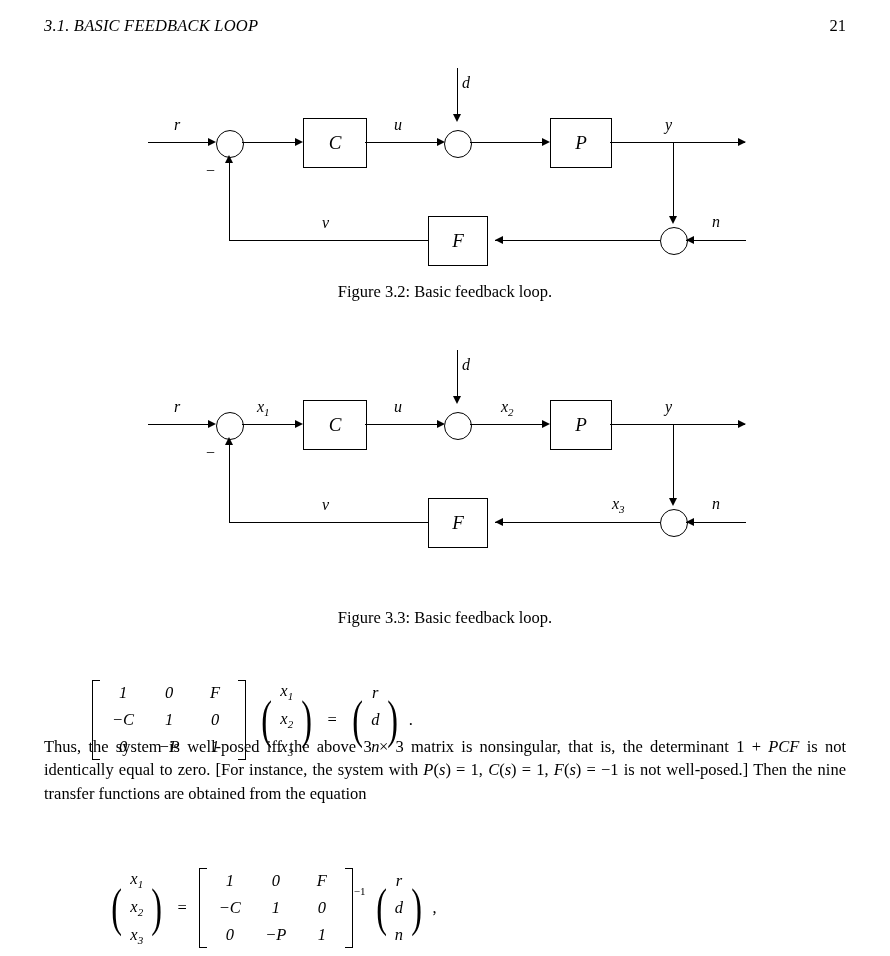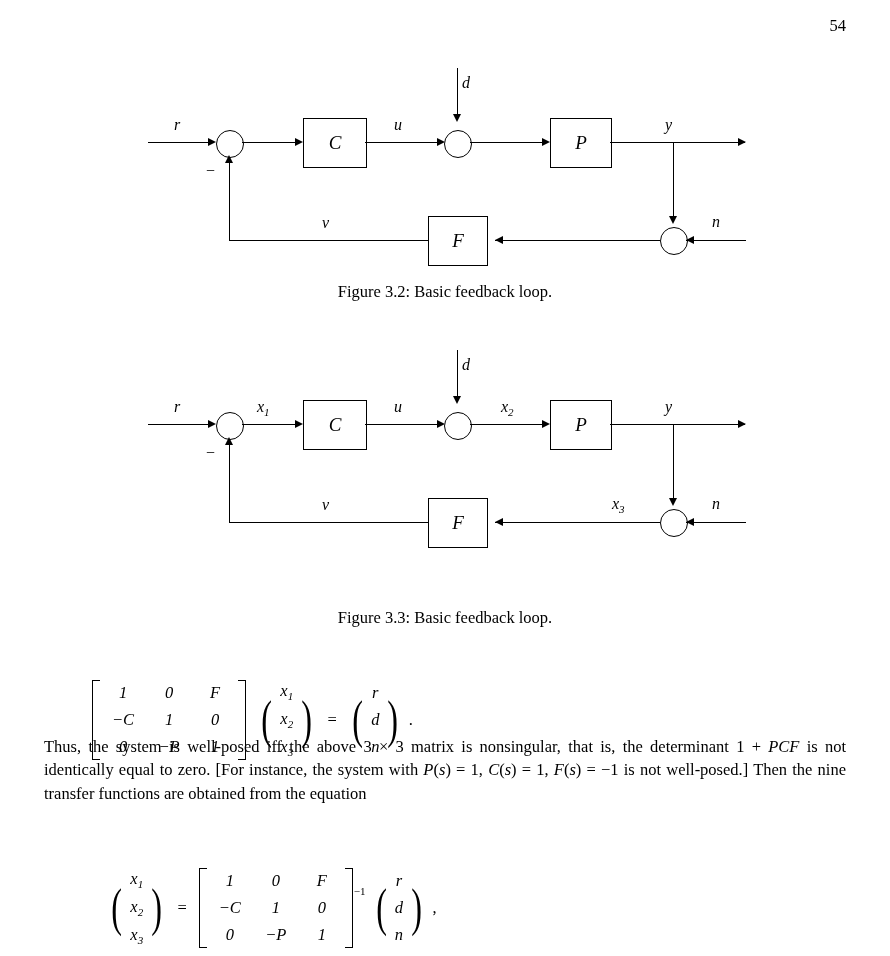--- a/index.html
+++ b/index.html
@@ -201,21 +201,22 @@
   }
   .trailing { padding-left: 7px; font-style: normal; }
   sub { font-size: 11px; }
 </style>
 </head>
 <body>
 
 <div class="page">
 
   <div class="header">
-    <div class="header-page">54</div>
+    <div class="header-title">3.1.  BASIC FEEDBACK LOOP</div>
+    <div class="header-page">21</div>
   </div>
 
   <div class="figure" id="figure-1">
     <div class="diagram">
 
       <div class="hline" style="left:148px; top:92px; width:64px;"></div>
       <div class="arrow-r" style="left:208px; top:87.5px;"></div>
       <div class="lbl" style="left:174px; top:66px;">r</div>
 
       <div class="circle" style="left:216px; top:80px; width:26px; height:26px;"></div>

